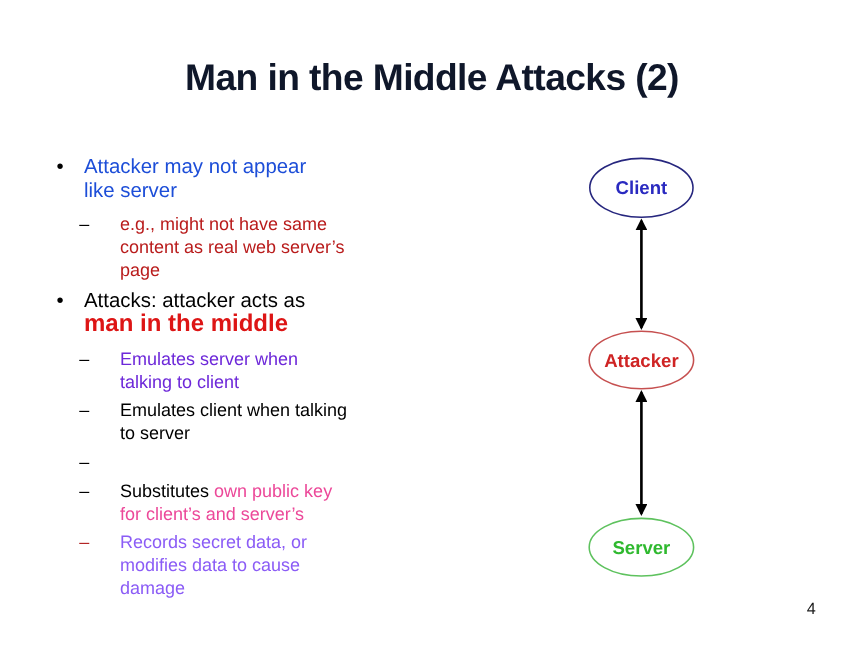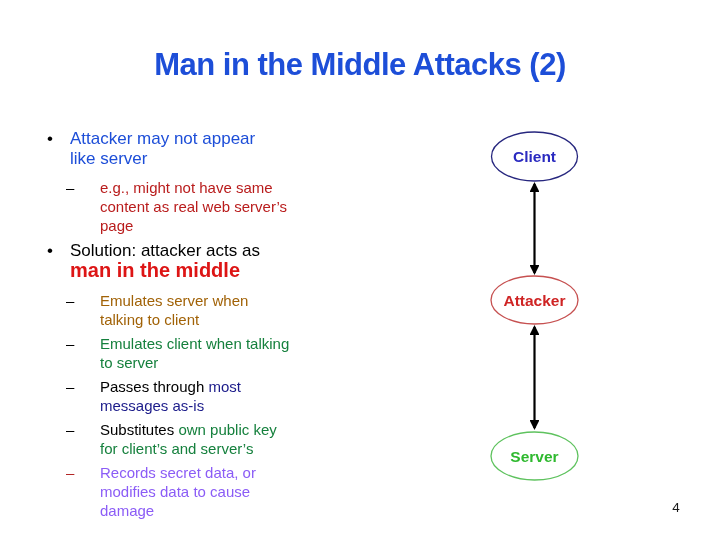--- a/index.html
+++ b/index.html
@@ -6,21 +6,21 @@
   body{
     width:720px;height:540px;position:relative;overflow:hidden;
     background:#ffffff;
     font-family:"Liberation Sans", sans-serif;
     -webkit-font-smoothing:antialiased;
   }
   .title{
     position:absolute;top:44px;left:0;width:720px;margin:0;
     text-align:center;
     font-size:31px;line-height:42px;font-weight:bold;
-    letter-spacing:-0.5px;color:#1d4ed8;
+    letter-spacing:-0.5px;color:#0f172a;
   }
   .bullets{
     position:absolute;left:47px;top:129px;width:352px;
     color:#000;
   }
   .row{display:flex;align-items:flex-start;}
   .row.b1{font-size:17px;line-height:19.5px;margin-bottom:10px;}
   .row.b1 + .row.b1, .row.b2 + .row.b1{margin-top:6px;}
   .row.b2{font-size:15px;line-height:19px;margin-bottom:5px;padding-left:19px;}
   .row .glyph{flex:0 0 auto;display:inline-block;}
@@ -53,41 +53,39 @@
 like server</span></span>
     </div>
     <div class="row b2">
       <span class="glyph" style="color: rgb(0, 0, 0);">–</span>
       <span class="txt"><span style="color: #b91c1c;">e.g., might not have same
 content as real web server’s
 page</span></span>
     </div>
     <div class="row b1">
       <span class="glyph" style="color: rgb(0, 0, 0);">•</span>
-      <span class="txt"><span style="color: rgb(0, 0, 0);">Solution: attacker acts as
+      <span class="txt"><span style="color: rgb(0, 0, 0);">Attacks: attacker acts as
 </span><span class="seg-bold" style="color: rgb(221, 21, 21);">man in the middle</span></span>
     </div>
     <div class="row b2">
       <span class="glyph" style="color: rgb(0, 0, 0);">–</span>
-      <span class="txt"><span style="color: #a16207;">Emulates server when
+      <span class="txt"><span style="color: #6d28d9;">Emulates server when
 talking to client</span></span>
     </div>
     <div class="row b2">
       <span class="glyph" style="color: rgb(0, 0, 0);">–</span>
-      <span class="txt"><span style="color: #15803d;">Emulates client when talking
+      <span class="txt"><span style="color: #000000;">Emulates client when talking
 to server</span></span>
     </div>
     <div class="row b2">
       <span class="glyph" style="color: rgb(0, 0, 0);">–</span>
-      <span class="txt"><span style="color: rgb(0, 0, 0);">Passes through </span><span style="color: rgb(27, 27, 138);">most
-messages as-is</span></span>
     </div>
     <div class="row b2">
       <span class="glyph" style="color: rgb(0, 0, 0);">–</span>
-      <span class="txt"><span style="color: rgb(0, 0, 0);">Substitutes </span><span style="color: #15803d;">own public key
+      <span class="txt"><span style="color: rgb(0, 0, 0);">Substitutes </span><span style="color: #ec4899;">own public key
 for client’s and server’s</span></span>
     </div>
     <div class="row b2">
       <span class="glyph" style="color: rgb(179, 38, 38);">–</span>
       <span class="txt"><span style="color: #8b5cf6;">Records secret data, or
 modifies data to cause
 damage</span></span>
     </div>
   </div>
 

